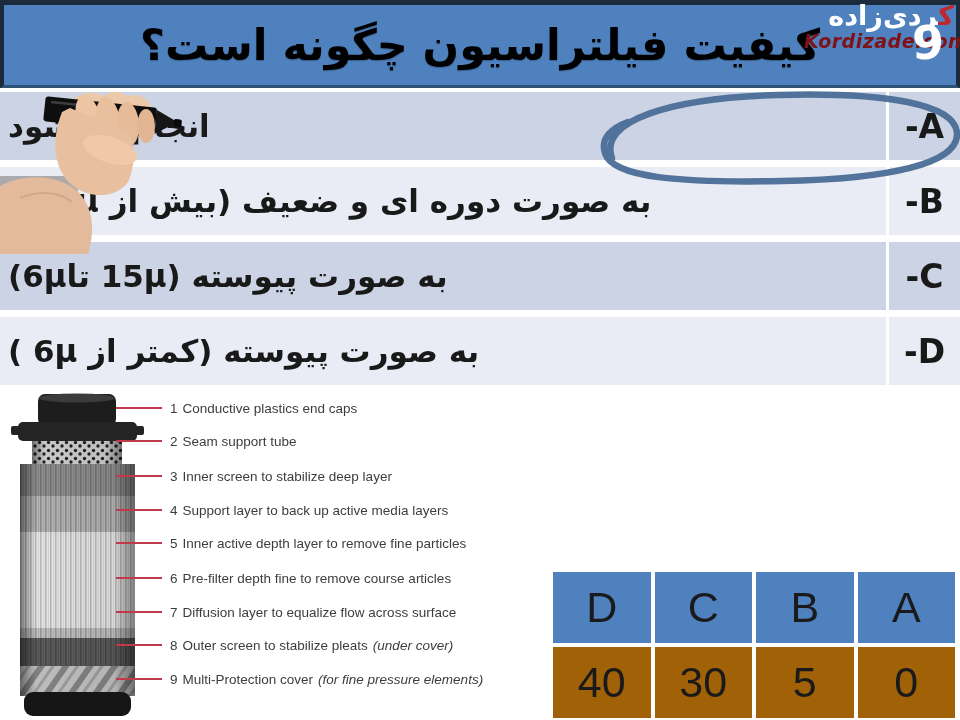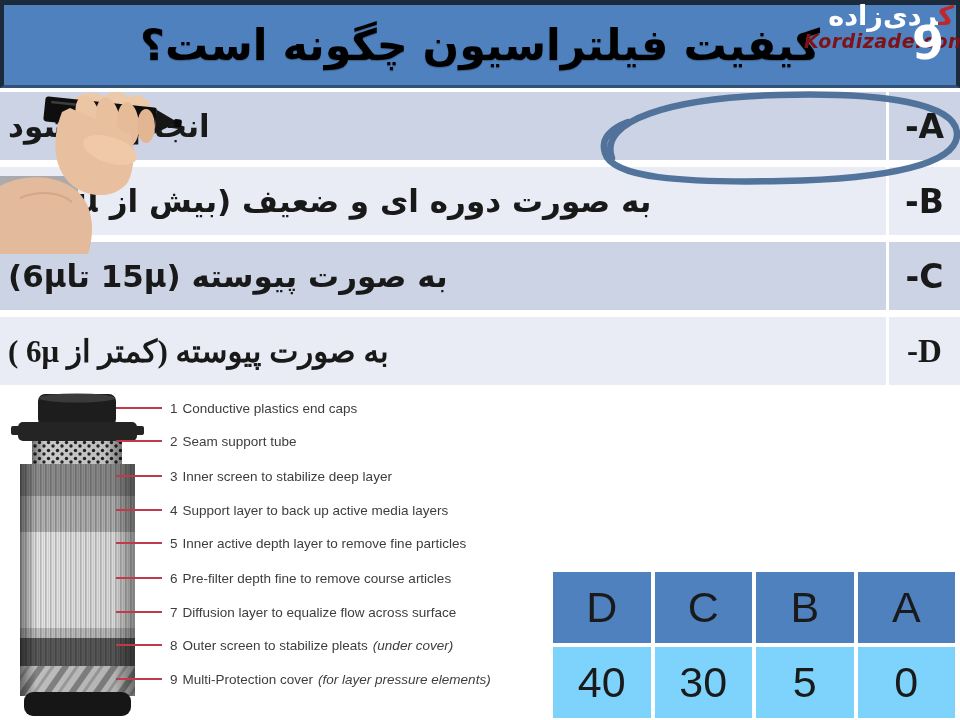--- a/index.html
+++ b/index.html
@@ -32,21 +32,21 @@
     flex:1;display:flex;align-items:center;justify-content:flex-end;
     direction:rtl;padding-left:8px;padding-right:16px;box-sizing:border-box;
     font-size:31px;font-weight:600;color:#191919;white-space:nowrap;overflow:visible;
   }
   .opt-letter{
     width:71px;display:flex;align-items:center;justify-content:center;
     font-size:33px;font-weight:600;color:#191919;direction:ltr;
   }
   .row-dark .opt-text,.row-dark .opt-letter{background:#cbd3e4;}
   .row-light .opt-text,.row-light .opt-letter{background:#e9ecf4;}
-  .row-a{top:92px;} .row-b{top:167px;} .row-c{top:242px;} .row-d{top:317px;font-family:Liberation Serif, serif;}
+  .row-a{top:92px;} .row-b{top:167px;} .row-c{top:242px;} .row-d{top:317px;}
 
   
   .circle-overlay{position:absolute;left:0;top:0;pointer-events:none;}
   .hand-illustration{position:absolute;left:0;top:86px;pointer-events:none;}
 
   
   .filter-figure{position:absolute;left:10px;top:392px;}
   .filter-label{
     position:absolute;display:flex;align-items:center;height:20px;left:116px;
     font-family:"Liberation Sans",sans-serif;font-size:13.5px;color:#3d3d3d;white-space:nowrap;
@@ -56,21 +56,21 @@
   .filter-label .lbl-note{font-style:italic;margin-left:5px;}
 
   
   .score-table{
     position:absolute;left:553px;top:572px;width:402px;height:146px;
     display:grid;grid-template-columns:repeat(4,1fr);grid-template-rows:71px 71px;gap:4px;
     font-family:"Liberation Sans",sans-serif;
   }
   .score-cell{display:flex;align-items:center;justify-content:center;font-size:43px;color:#1a1a1a;}
   .score-head{background:#4e81bd;}
-  .score-val{background:#7dd3fc;}
+  .score-val{background:#a16207;}
 </style>
 </head>
 <body>
 
 <div class="slide">
 
   <div class="header">
     <div class="header-title">کیفیت فیلتراسیون چگونه است؟</div>
   </div>
 
@@ -214,21 +214,21 @@
   <div class="filter-label" style="top:635px">
     <span class="leader"></span>
     <span class="lbl-num">8</span>
     <span class="lbl-text">Outer screen to stabilize pleats</span>
     <span class="lbl-note">(under cover)</span>
   </div>
   <div class="filter-label" style="top:669px">
     <span class="leader"></span>
     <span class="lbl-num">9</span>
     <span class="lbl-text">Multi-Protection cover</span>
-    <span class="lbl-note">(for layer pressure elements)</span>
+    <span class="lbl-note">(for fine pressure elements)</span>
   </div>
 
   <div class="score-table">
     <div class="score-cell score-head">D</div>
     <div class="score-cell score-head">C</div>
     <div class="score-cell score-head">B</div>
     <div class="score-cell score-head">A</div>
     <div class="score-cell score-val">40</div>
     <div class="score-cell score-val">30</div>
     <div class="score-cell score-val">5</div>

